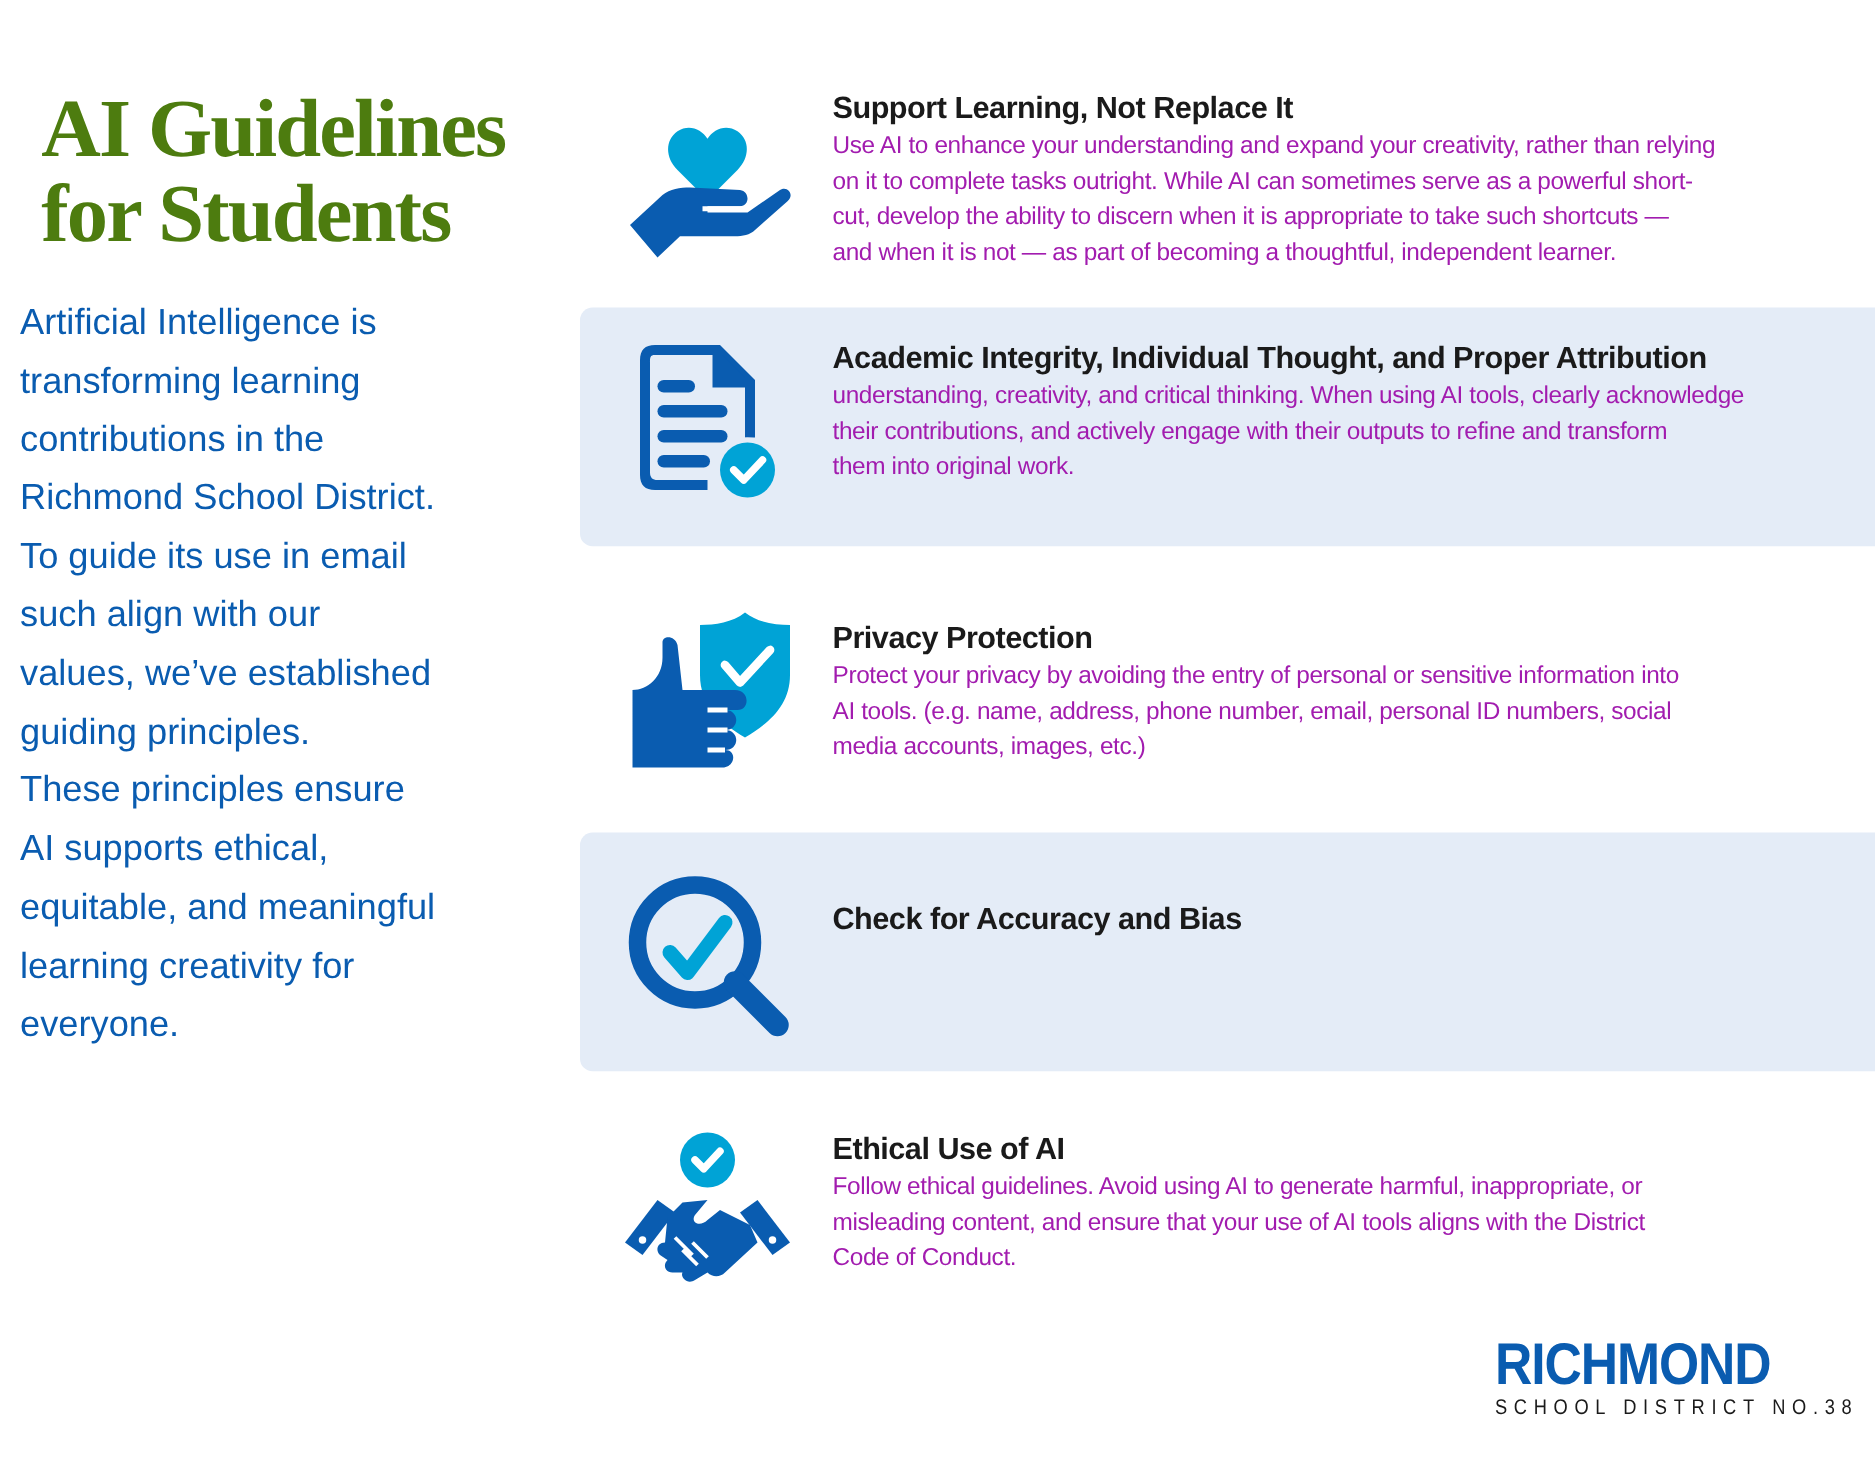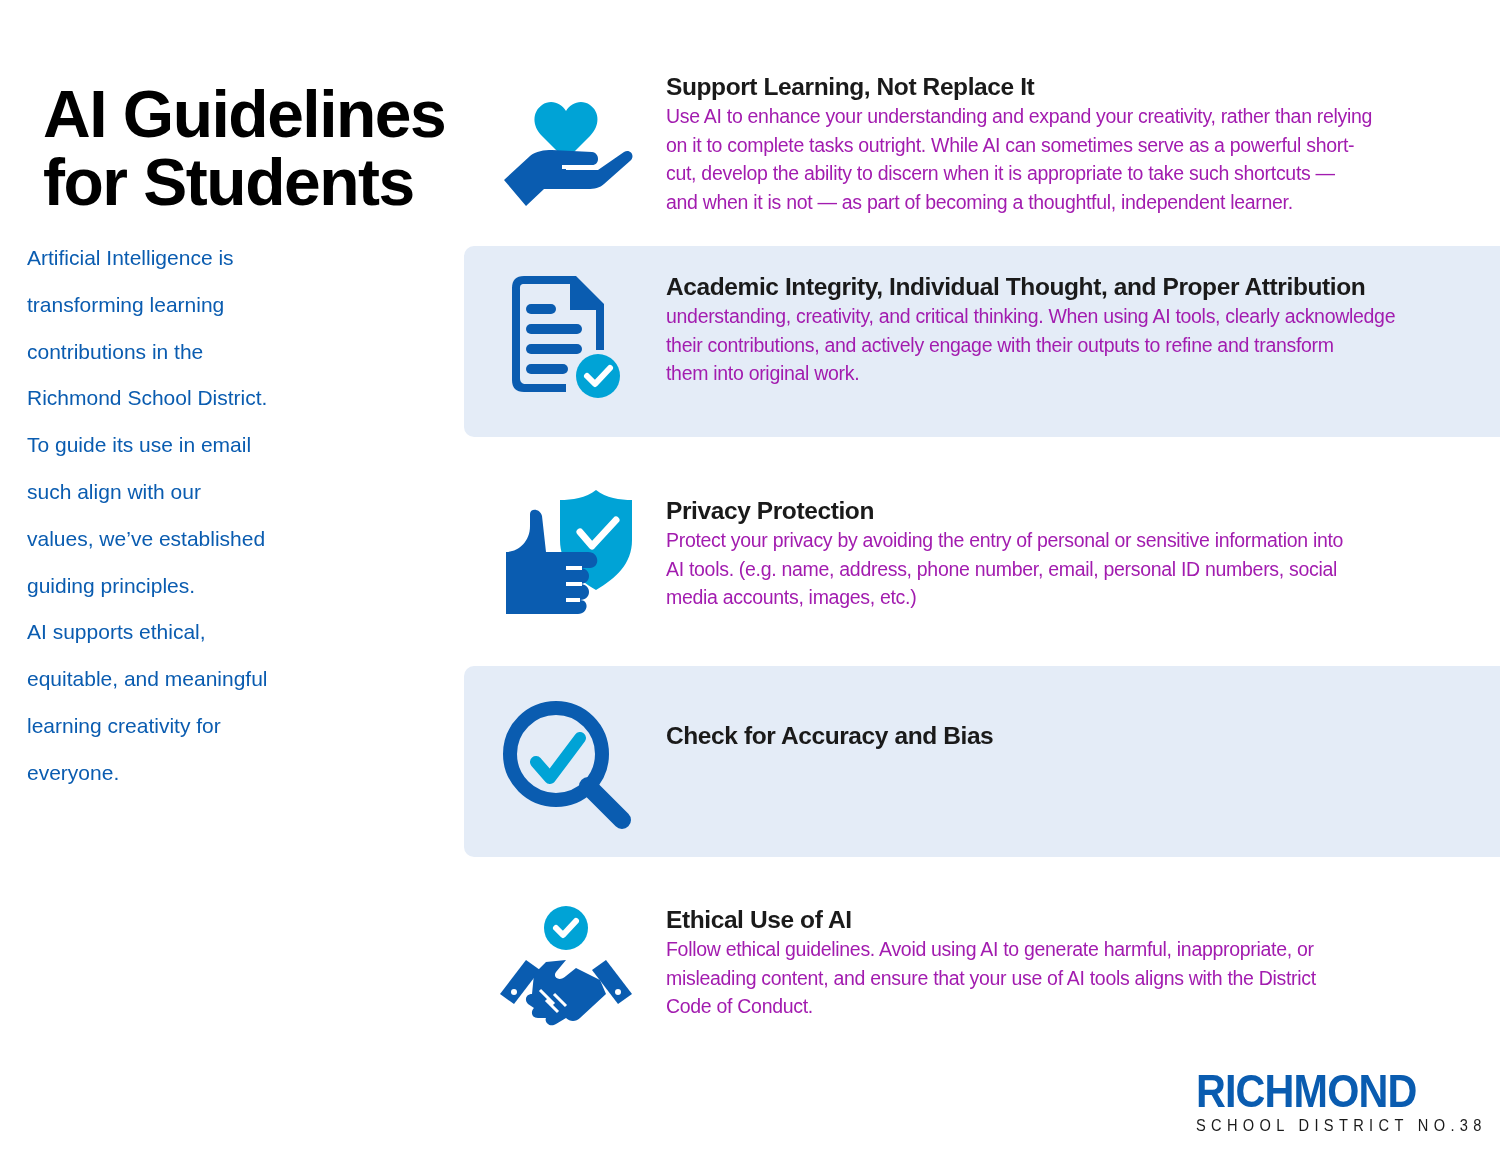--- a/index.html
+++ b/index.html
@@ -1,27 +1,27 @@
 <!DOCTYPE html>
 <html><head>
   <meta charset="utf-8">
   <style>
     html, body { margin: 0; padding: 0; }
     body {
       width: 1500px; height: 1171px; background: #ffffff; position: relative; overflow: hidden;
       font-family: "Liberation Sans", "DejaVu Sans", sans-serif; color: #1a1a1a;
     }
     .title {
-      position: absolute; left: 33px; top: 70px; margin: 10px;
-      font-size: 66px; font-weight: bold; line-height: 68px; letter-spacing: -1.5px; color: #000000;
+      position: absolute; left: 33px; top: 70px; margin: 0;
+      font-size: 66px; font-weight: bold; line-height: 68px; letter-spacing: -1.5px; color: #4d7c0f; font-family: Liberation Serif, serif;
     }
     .title span { display: block; }
     .intro {
-      position: absolute; left: 27px; top: 235px; width: 400px;
-      font-size: 21px; line-height: 46.8px; color: #0a5cb0;
+      position: absolute; left: 16px; top: 235px; width: 400px;
+      font-size: 29px; line-height: 46.8px; color: #0a5cb0;
     }
     .intro span { display: block; white-space: nowrap; }
     .band {
       position: absolute; left: 464px; width: 1036px; background: #e4ecf7;
       border-radius: 10px 0 0 10px;
     }
     .icon { position: absolute; left: 496px; width: 140px; height: 140px; }
     .text { position: absolute; left: 666px; width: 820px; }
     .heading {
       font-size: 24.5px; font-weight: bold; line-height: 30px; letter-spacing: -0.4px; margin: 0; color: #1a1a1a; white-space: nowrap;
@@ -48,20 +48,21 @@
 
 <div class="intro">
   <span>Artificial Intelligence is</span>
   <span>transforming learning</span>
   <span>contributions in the</span>
   <span>Richmond School District.</span>
   <span>To guide its use in email</span>
   <span>such align with our</span>
   <span>values, we’ve established</span>
   <span>guiding principles.</span>
+  <span>These principles ensure</span>
   <span>AI supports ethical,</span>
   <span>equitable, and meaningful</span>
   <span>learning creativity for</span>
   <span>everyone.</span>
 </div>
 
 <div class="band" style="top:246px; height:191px;"></div>
 <div class="band" style="top:666px; height:191px;"></div>
 
 <div>

